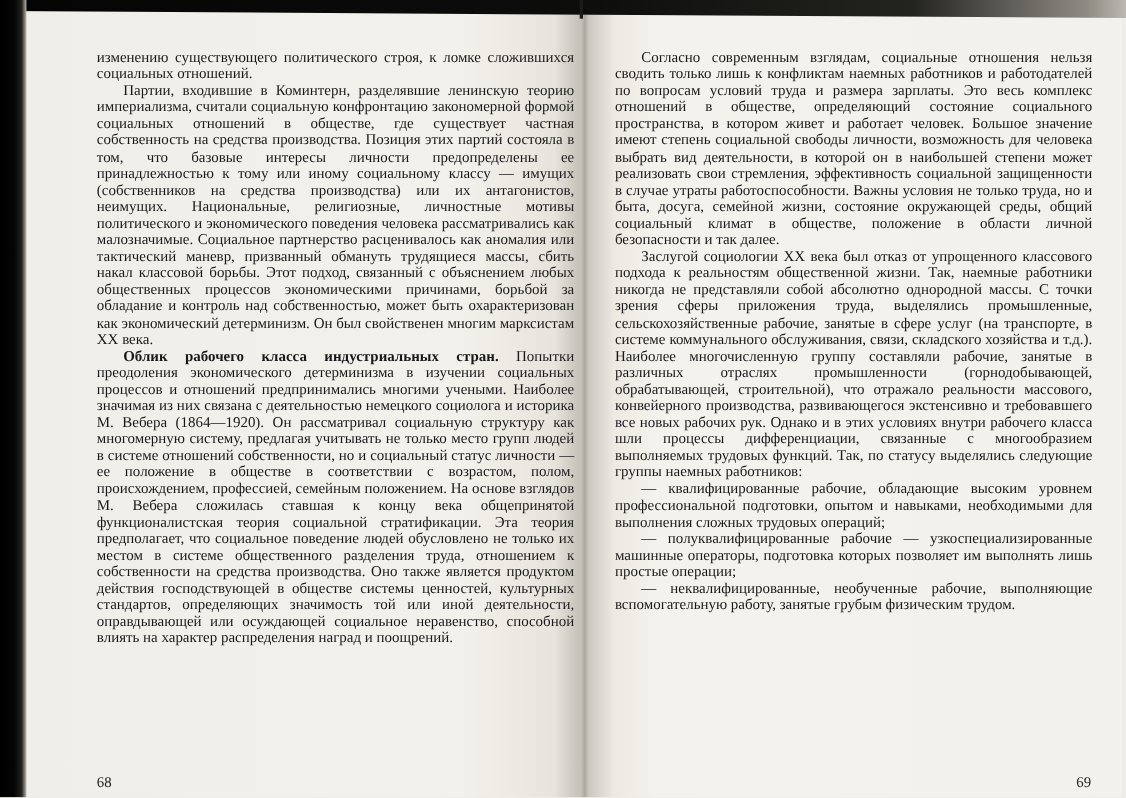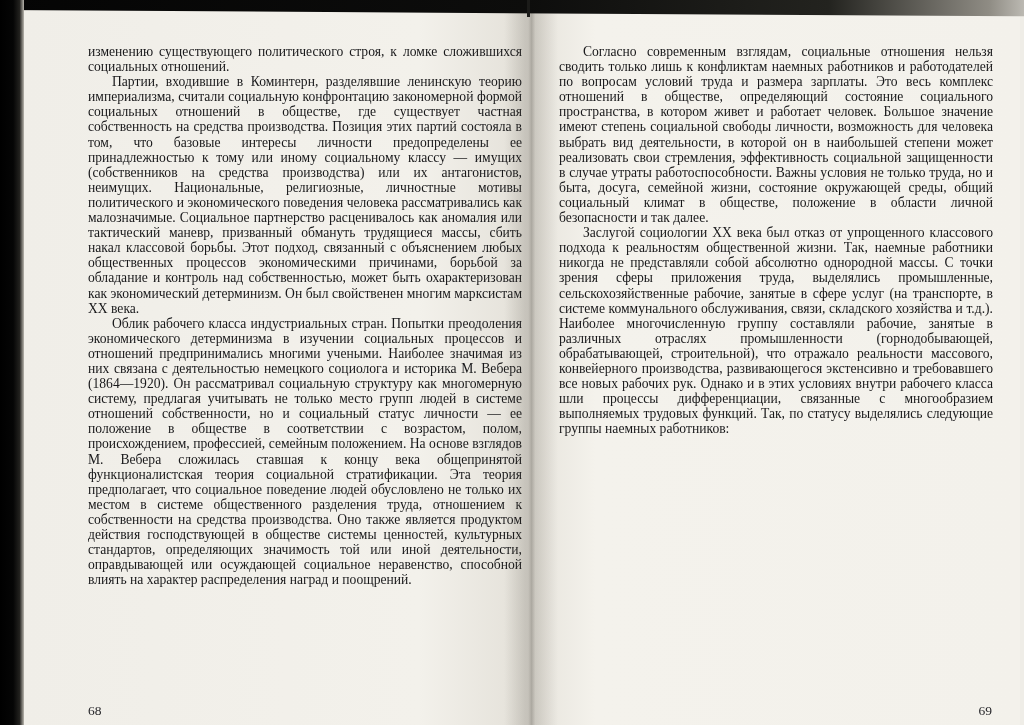--- a/index.html
+++ b/index.html
@@ -57,21 +57,21 @@
     color:#18181a;
     text-align:justify;
     text-justify:inter-word;
     hyphens:auto; -webkit-hyphens:auto;
     z-index:2;
   }
   .page-left  .text-col { left:64px; }
   .page-right .text-col { left:33px; }
   .para { text-indent:24px; }
   .para.no-indent { text-indent:0; }
-  .para b { font-weight:normal; }
+  .para b { font-weight:bold; }
   .pagenum {
     position:absolute; bottom:6px;
     font-size:13.5px; color:#26262a; z-index:2;font-family:Liberation Serif, serif;
   }
   .pagenum-left  { left:64px; }
   .pagenum-right { right:28px; }
 </style>
 </head>
 <body>
 
@@ -89,17 +89,20 @@
     <div class="pagenum pagenum-left">68</div>
   </div>
 
   <div class="gutter"></div>
   <div class="gutter-mark"></div>
 
   <div class="page page-right">
     <div class="text-col">
         <p class="para">Согласно современным взглядам, социальные отношения нельзя сводить только лишь к конфликтам наемных работников и работодателей по вопросам условий труда и размера зарплаты. Это весь комплекс отношений в обществе, определяющий состояние социального пространства, в котором живет и работает человек. Большое значение имеют степень социальной свободы личности, возможность для человека выбрать вид деятельности, в которой он в наибольшей степени может реализовать свои стремления, эффективность социальной защищенности в случае утраты работоспособности. Важны условия не только труда, но и быта, досуга, семейной жизни, состояние окружающей среды, общий социальный климат в обществе, положение в области личной безопасности и так далее.</p>
         <p class="para">Заслугой социологии XX века был отказ от упрощенного классового подхода к реальностям общественной жизни. Так, наемные работники никогда не представляли собой абсолютно однородной массы. С точки зрения сферы приложения труда, выделялись промышленные, сельскохозяйственные рабочие, занятые в сфере услуг (на транспорте, в системе коммунального обслуживания, связи, складского хозяйства и т.д.). Наиболее многочисленную группу составляли рабочие, занятые в различных отраслях промышленности (горнодобывающей, обрабатывающей, строительной), что отражало реальности массового, конвейерного производства, развивающегося экстенсивно и требовавшего все новых рабочих рук. Однако и в этих условиях внутри рабочего класса шли процессы дифференциации, связанные с многообразием выполняемых трудовых функций. Так, по статусу выделялись следующие группы наемных работников:</p>
+        <p class="para">— квалифицированные рабочие, обладающие высоким уровнем профессиональной подготовки, опытом и навыками, необходимыми для выполнения сложных трудовых операций;</p>
+        <p class="para">— полуквалифицированные рабочие — узкоспециализированные машинные операторы, подготовка которых позволяет им выполнять лишь простые операции;</p>
+        <p class="para">— неквалифицированные, необученные рабочие, выполняющие вспомогательную работу, занятые грубым физическим трудом.</p>
       </div>
     <div class="pagenum pagenum-right">69</div>
   </div>
 
 </div>
 
 </body></html>

